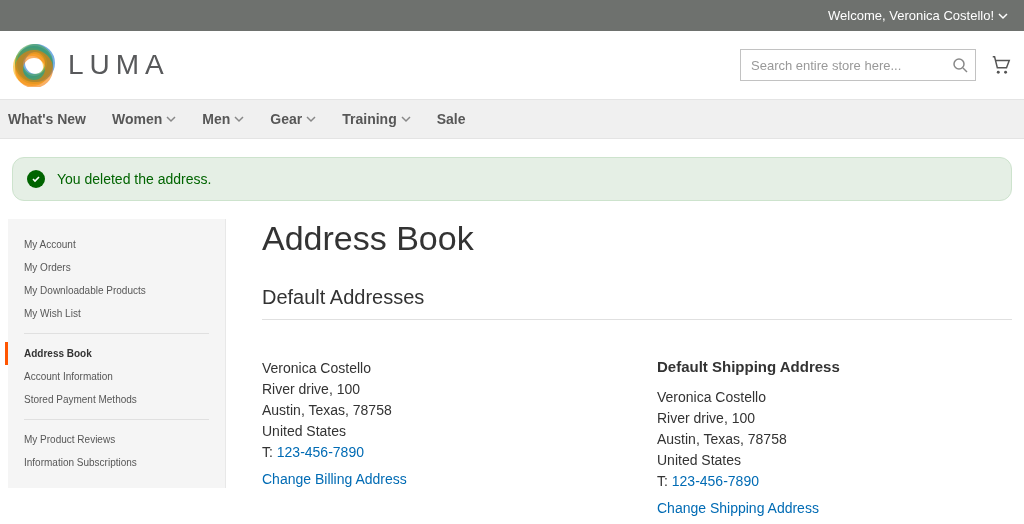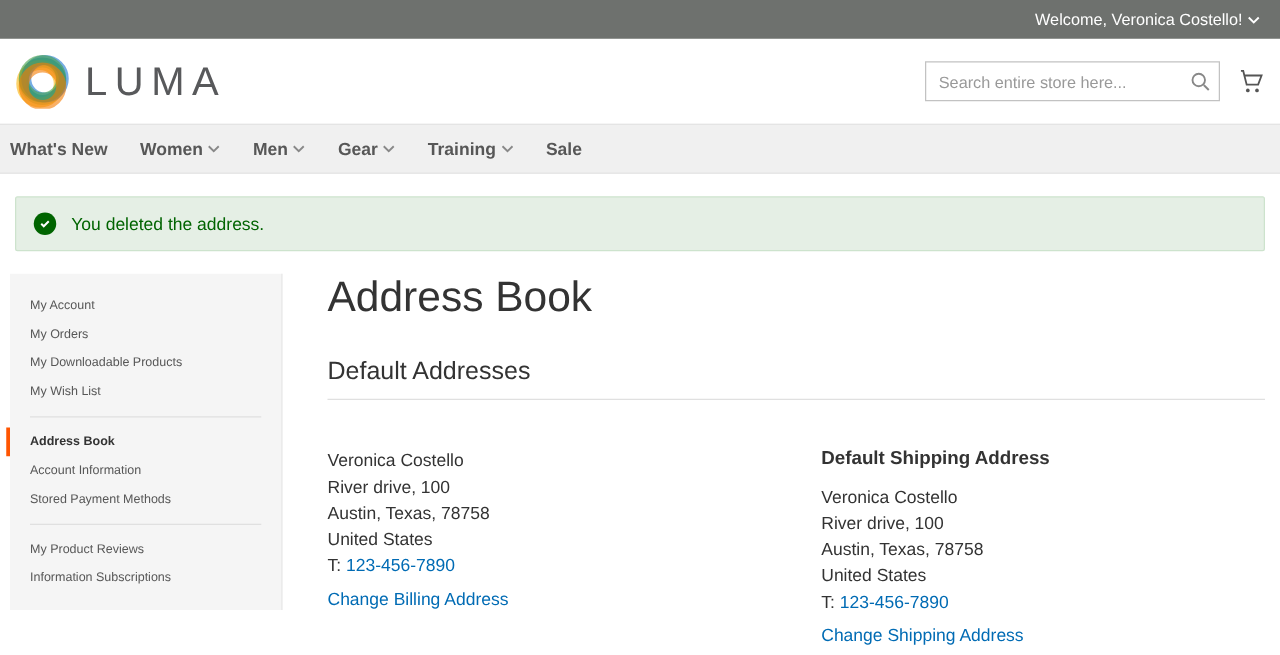--- a/index.html
+++ b/index.html
@@ -4,33 +4,33 @@
 <style>
   * { box-sizing: border-box; margin: 0; padding: 0; }
   body { font-family: -apple-system, BlinkMacSystemFont, "Segoe UI", Helvetica, Arial, sans-serif; font-size: 14px; color: #333; background: #fff; }
 
   .top-bar { background: #6e716e; color: #fff; height: 31px; display: flex; align-items: center; justify-content: flex-end; padding: 0 16px; font-size: 13px; }
   .top-bar .welcome { cursor: pointer; display: flex; align-items: center; gap: 4px; }
   .top-bar .chev { font-size: 10px; }
 
   .header-main { display: flex; align-items: center; justify-content: space-between; padding: 12px 12px 12px 12px; }
   .logo-wrap { display: flex; align-items: center; gap: 12px; }
-  .logo-text { font-family: "Helvetica Neue", Helvetica, Arial, sans-serif; font-size: 32px; font-weight: 400; letter-spacing: 6px; color: #58595b; }
+  .logo-text { font-family: "Helvetica Neue", Helvetica, Arial, sans-serif; font-size: 28px; font-weight: 400; letter-spacing: 6px; color: #58595b; }
   .header-tools { display: flex; align-items: center; gap: 14px; }
   .search-box { position: relative; }
   .search-box input { width: 236px; height: 32px; border: 1px solid #c2c2c2; padding: 0 34px 0 10px; font-size: 13px; color: #555; }
   .search-box input::placeholder { color: #999; }
   .search-box .search-icon { position: absolute; right: 8px; top: 50%; transform: translateY(-50%); color: #999; pointer-events: none; }
   .cart-icon { width: 22px; height: 22px; color: #555; cursor: pointer; display:flex; align-items:center; justify-content:center; }
 
   .nav-bar { background: #f0f0f0; border-top: 1px solid #e4e4e4; border-bottom: 1px solid #e4e4e4; padding: 0 8px; display: flex; gap: 26px; height: 40px; align-items: center; }
   .nav-item { font-weight: 600; font-size: 14px; color: #575757; cursor: pointer; display: flex; align-items: center; gap: 4px; }
   .nav-item .chev { font-size: 10px; color: #888; }
 
-  .message-bar { margin: 18px 12px 0 12px; background: #e5efe5; border: 1px solid #cde3cd; color: #006400; padding: 12px 14px; display: flex; align-items: center; gap: 12px; border-radius: 2px; }
+  .message-bar { margin: 18px 12px 0 12px; background: #e5efe5; border: 1px solid #cde3cd; color: #006400; padding: 12px 14px; display: flex; align-items: center; gap: 12px; border-radius: 12px; }
   .message-bar .check { width: 18px; height: 18px; background: #006400; border-radius: 50%; display: flex; align-items: center; justify-content: center; color: #fff; font-size: 11px; }
 
   .content-wrap { display: flex; padding: 18px 12px 0 8px; gap: 36px; align-items: flex-start; }
   .sidebar { width: 218px; background: #f5f5f5; border-right: 1px solid #e8e8e8; padding: 14px 0; }
   .side-group { padding: 0 0 8px 0; margin: 0 16px 8px 16px; border-bottom: 1px solid #e0e0e0; }
   .side-group:last-child { border-bottom: none; margin-bottom:0; padding-bottom:0; }
   .side-item { padding: 6px 0 6px 0; font-size: 10px; color: #575757; cursor: pointer; }
   .side-item.current { font-weight: 700; color: #333; position: relative; }
   .side-item.current::before { content: ""; position: absolute; left: -19px; top: 0; bottom: 0; width: 3px; background: #ff5501; }
 

